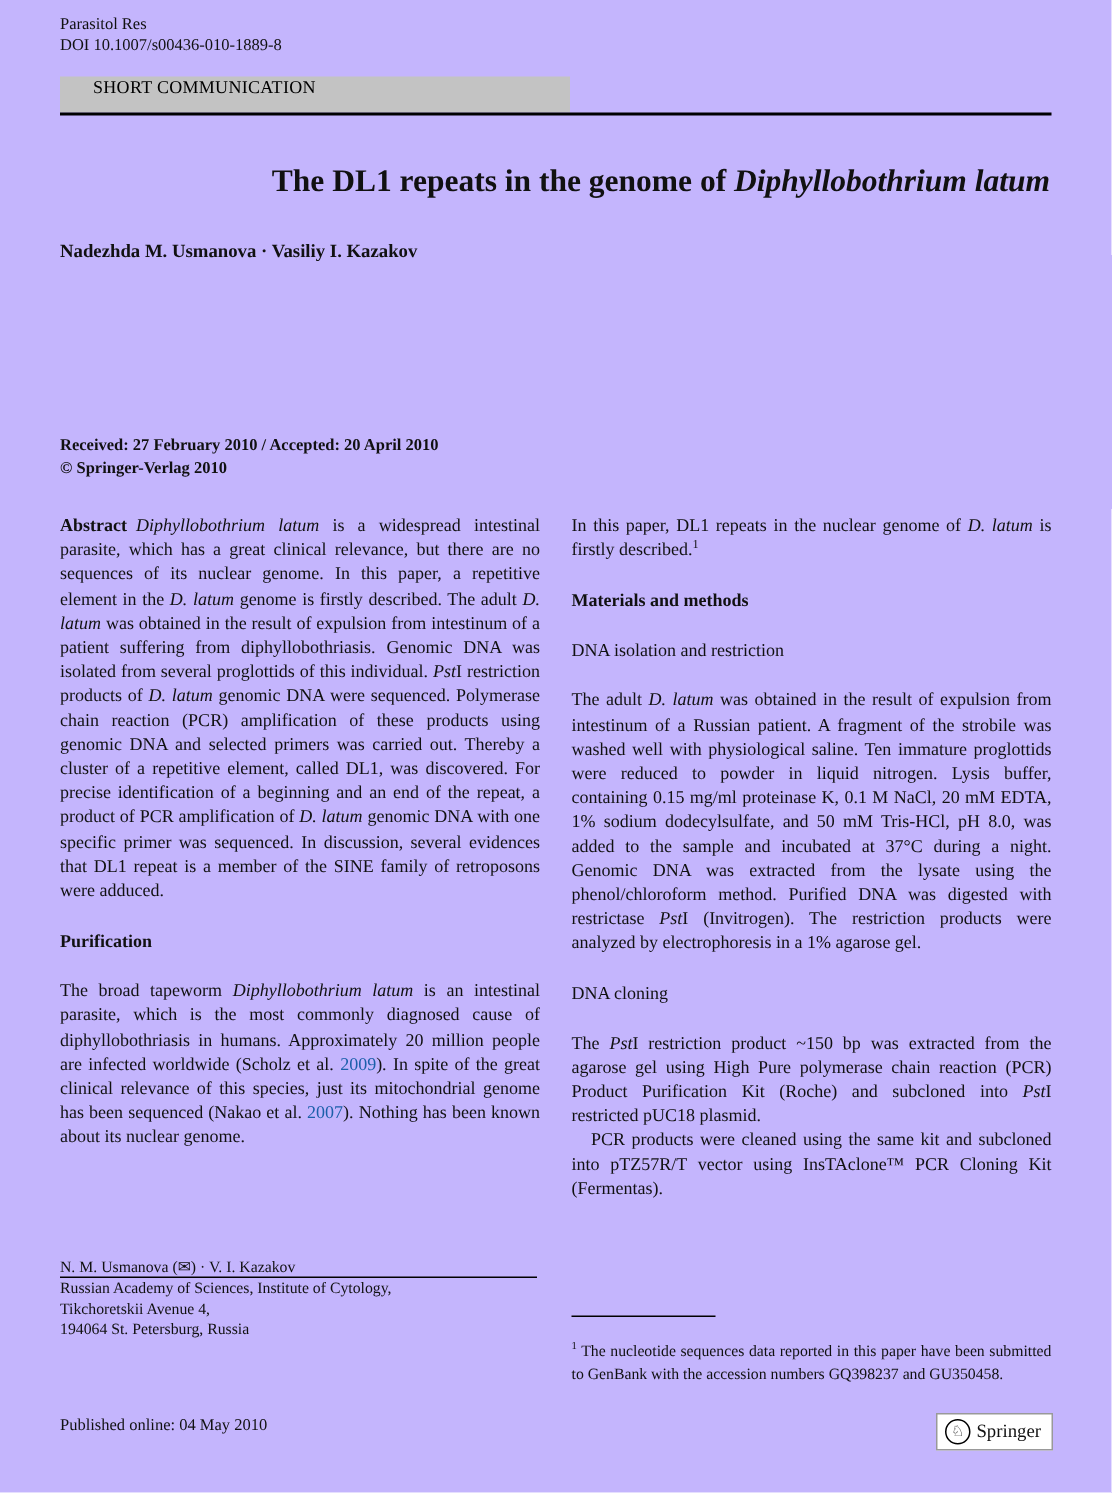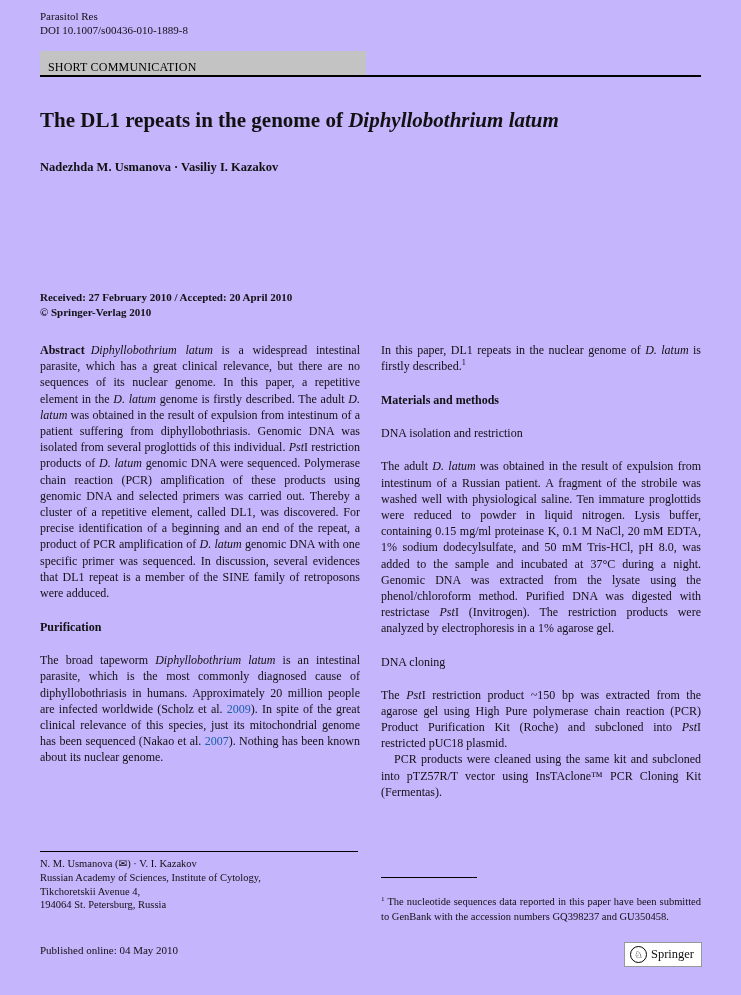--- a/index.html
+++ b/index.html
@@ -1,36 +1,36 @@
 <!DOCTYPE html>
 <html style="--link: #1b5faa; --banner_bg: #c3c3c3;"><head>
 <meta charset="utf-8">
 <style>
   html,body{margin:0;padding:0;background:#ffffff;}
   .page{position:relative;width:741px;height:995px;background:#c4b5fd;font-family:"Liberation Serif",serif;color:#111;overflow:hidden;}
   .jheader{position:absolute;left:40px;top:9px;font-size:11px;line-height:14px;}
-  .banner{position:absolute;left:40px;top:51px;width:318px;height:24px;background:var(--banner_bg,#c3c3c3);display:flex;align-items:flex-end;padding-left:8px;font-size:12px;letter-spacing:.2px;color:#000;}
+  .banner{position:absolute;left:40px;top:51px;width:318px;height:24px;background:var(--banner_bg,#c3c3c3);display:flex;align-items:flex-start;padding-left:22px;font-size:12px;letter-spacing:.2px;color:#000;}
   .rule{position:absolute;left:40px;top:75px;width:661px;height:2px;background:#000;}
-  .title{position:absolute;left:40px;top:107px;width:660px;font-size:21px;line-height:26px;font-weight:bold;margin:0;}
+  .title{position:absolute;left:40px;top:107px;width:660px;font-size:21px;line-height:26px;font-weight:bold;margin:0;text-align:right;}
   .authors{position:absolute;left:40px;top:160px;font-size:12.5px;font-weight:bold;}
   .dates{position:absolute;left:40px;top:290px;font-size:11px;line-height:14.5px;font-weight:bold;}
   .col{position:absolute;top:342px;width:320px;}
   .col.left{left:40px;}
   .col.right{left:381px;}
   p.body{font-size:12px;line-height:16.2px;text-align:justify;margin:0 0 16px 0;}
   p.tight{margin-bottom:0;}
   p.indent{text-indent:13px;}
   .h2{font-size:12px;line-height:16px;font-weight:bold;margin:18px 0 17px 0;}
   .sub{font-size:12px;line-height:16px;margin:17px 0 17px 0;}
   .it{font-style:italic;}
   .bd{font-weight:bold;}
   .sup{vertical-align:super;font-size:0.68em;line-height:0;}
   .lnk{color:var(--link,#1b5faa);cursor:pointer;}
   .addr-rule{position:absolute;left:40px;top:851px;width:318px;height:1px;background:#000;}
-  .addr{position:absolute;left:40px;top:857px;font-size:10.5px;line-height:13.8px;}
+  .addr{position:absolute;left:40px;top:839px;font-size:10.5px;line-height:13.8px;}
   .pubonline{position:absolute;left:40px;top:944px;font-size:11px;}
   .fn-rule{position:absolute;left:381px;top:877px;width:96px;height:1px;background:#000;}
   .footnote{position:absolute;left:381px;top:895px;width:320px;font-size:10.5px;line-height:14.6px;text-align:justify;margin:0;}
   .springer{position:absolute;right:39px;top:942px;display:flex;align-items:center;gap:4px;border:1px solid #999;padding:3px 7px 3px 5px;background:#fff;}
   .sp-circle{width:15px;height:15px;border:1.2px solid #000;border-radius:50%;display:flex;align-items:center;justify-content:center;font-size:10px;line-height:1;font-family:"DejaVu Sans",sans-serif;}
   .sp-text{font-size:12.5px;}
 </style>
 </head>
 <body>
 

